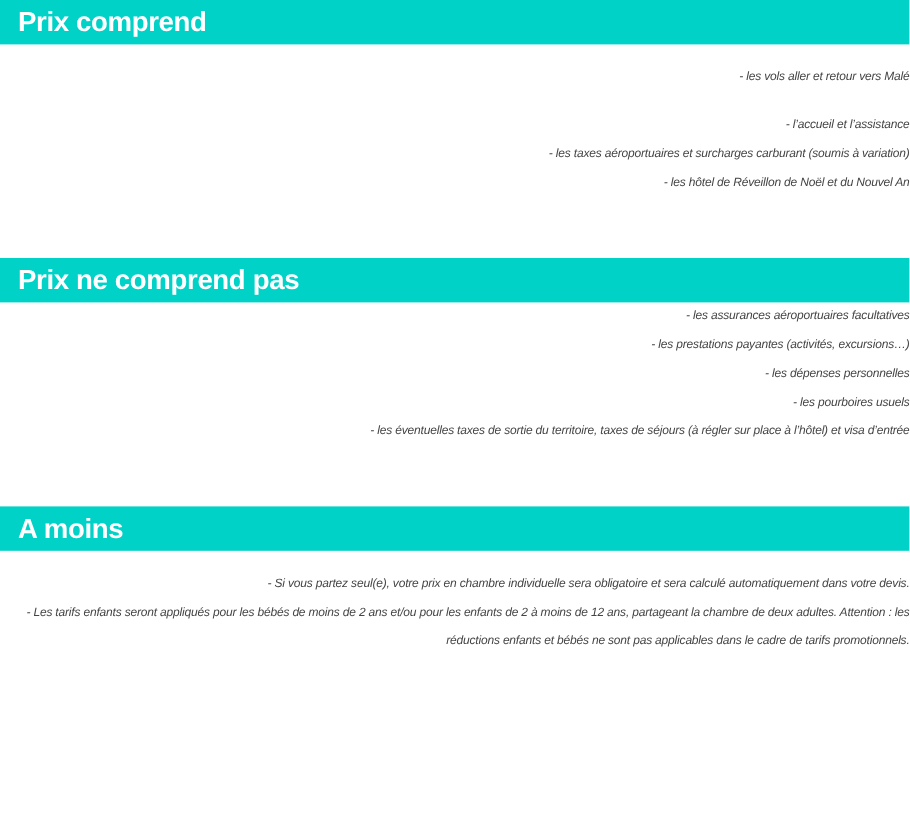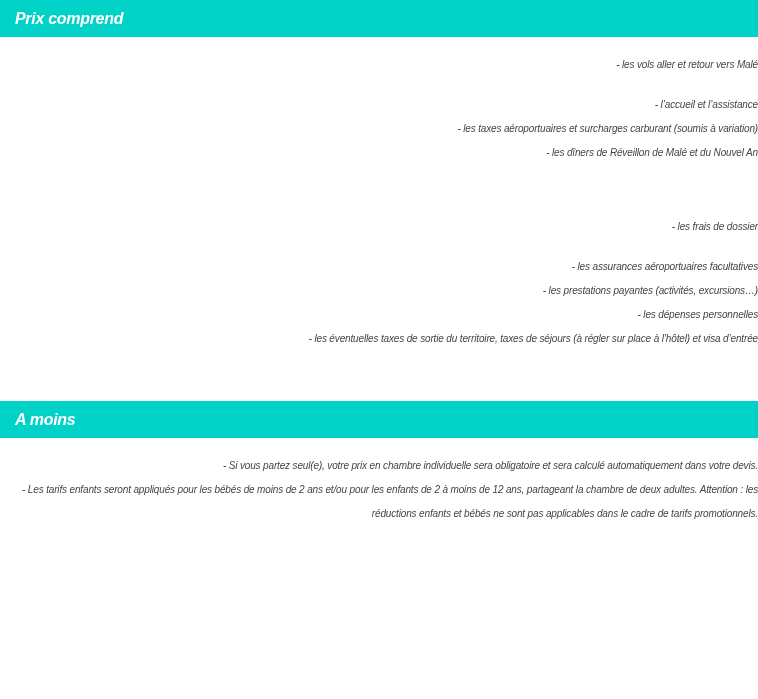--- a/index.html
+++ b/index.html
@@ -16,23 +16,22 @@
     .section-header {
       background: #00D2C8;
       height: 37px;
       display: flex;
       align-items: center;
       padding-left: 15px;
       box-sizing: border-box;
     }
     .section-title {
       color: #ffffff;
-      font-style: italic;
       font-weight: bold;
-      font-size: 16px;
+      font-size: 23px;
       letter-spacing: -0.3px;
       line-height: 37px;
     }
     .section-body {
       color: #454545;
       font-style: italic;
       font-size: 10px;
       line-height: 24px;
       letter-spacing: -0.15px;
       text-align: right;
@@ -49,30 +48,33 @@
 <body>
 
 <section id="sec-includes">
   <div class="section-header">
     <span class="section-title">Prix comprend</span>
   </div>
   <div class="section-body">
     <div class="line first-line">- les vols aller et retour vers Malé</div>
     <div class="line">- l’accueil et l’assistance</div>
     <div class="line">- les taxes aéroportuaires et surcharges carburant (soumis à variation)</div>
-    <div class="line">- les dîners de Réveillon de Malé et du Nouvel An</div>
+    <div class="line">- les hôtel de Réveillon de Noël et du Nouvel An</div>
   </div>
 </section>
 
 <section id="sec-excludes">
+  <div class="section-header">
+    <span class="section-title">Prix ne comprend pas</span>
+  </div>
   <div class="section-body">
-    <div class="line first-line">- les frais de dossier</div>
     <div class="line">- les assurances aéroportuaires facultatives</div>
     <div class="line">- les prestations payantes (activités, excursions…)</div>
     <div class="line">- les dépenses personnelles</div>
+    <div class="line">- les pourboires usuels</div>
     <div class="line">- les éventuelles taxes de sortie du territoire, taxes de séjours (à régler sur place à l’hôtel) et visa d’entrée</div>
   </div>
 </section>
 
 <section id="sec-info">
   <div class="section-header">
     <span class="section-title">A moins</span>
   </div>
   <div class="section-body info-body">
     <div class="para">- Si vous partez seul(e), votre prix en chambre individuelle sera obligatoire et sera calculé automatiquement dans votre devis.</div>

